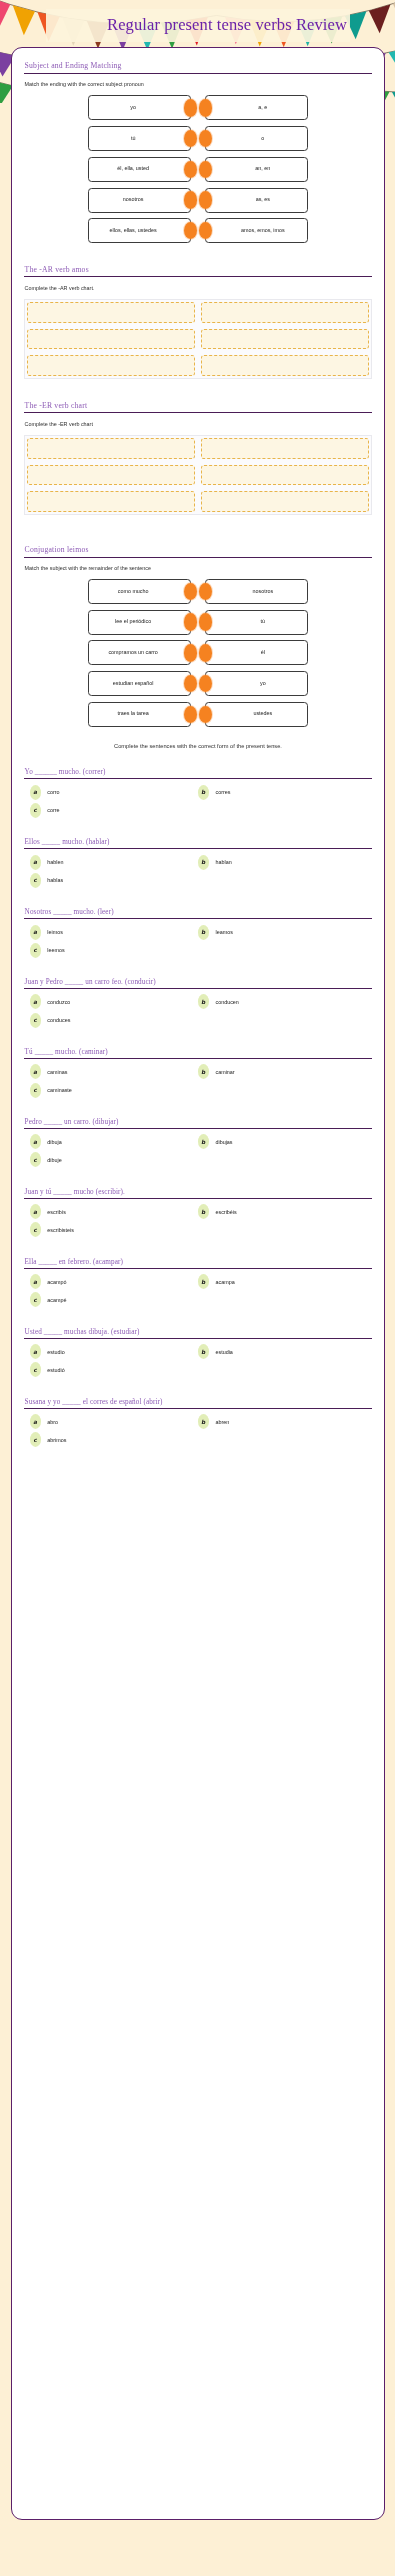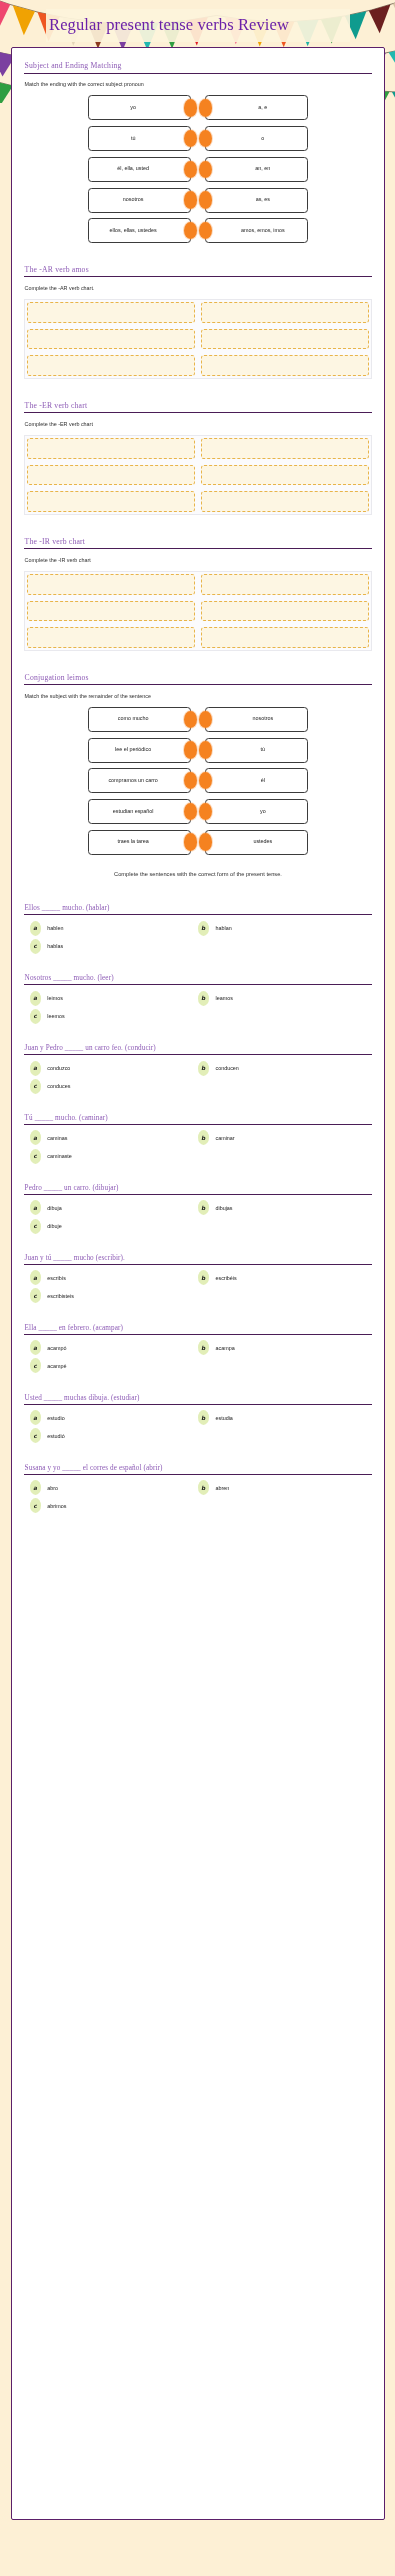--- a/index.html
+++ b/index.html
@@ -21,40 +21,40 @@
     z-index: 0;
   }
 
   
   .title-band {
     position: relative;
     z-index: 2;
     margin: 9.3px 46px 0 46px;
     background: rgba(253,244,219,0.92);
     padding: 6.2px 3.1px 7.2px 3.1px;
-    text-align: left;
+    text-align: right;
   }
   .title-band h1 {
     margin: 0;
     font-family: "Liberation Serif", serif;
     font-weight: 400;
     font-size: 16.5px;
     line-height: 1.16;
     color: #6b21a8;
     letter-spacing: 0.1px;
   }
 
   
   .sheet {
     position: relative;
     z-index: 3;
     margin: 5.2px 11.3px 17.5px 11.3px;
     background: #ffffff;
     border: 1.5px solid #5b1f6a;
-    border-radius: 2px;
+    border-radius: 11px;
     padding: 13.4px 11.3px 31px 11.3px;
     min-height: 2473px;
   }
 
   .section { margin-bottom: 13.4px; }
 
   .section-title {
     font-family: "Liberation Serif", serif;
     font-size: 7.7px;
     font-weight: 400;
@@ -348,45 +348,20 @@
           <div class="chart-blank"></div>
         </div>
         <div class="chart-cell">
           <div class="chart-blank"></div>
         </div>
       </div>
   </div>
 
   <div class="q-spacer"></div>
 
-  <div class="section">
-    <div class="section-title">The -IR verb chart</div>
-    <hr class="section-rule">
-    <p class="instruction">Complete the -IR verb chart</p>
-    <div class="chart-grid">
-        <div class="chart-cell">
-          <div class="chart-blank"></div>
-        </div>
-        <div class="chart-cell">
-          <div class="chart-blank"></div>
-        </div>
-        <div class="chart-cell">
-          <div class="chart-blank"></div>
-        </div>
-        <div class="chart-cell">
-          <div class="chart-blank"></div>
-        </div>
-        <div class="chart-cell">
-          <div class="chart-blank"></div>
-        </div>
-        <div class="chart-cell">
-          <div class="chart-blank"></div>
-        </div>
-      </div>
-  </div>
 
   <div class="q-spacer"></div>
 
   <div class="section">
     <div class="section-title">Conjugation leimos</div>
     <hr class="section-rule">
     <p class="instruction">Match the subject with the remainder of the sentence</p>
     <div class="match-list">
         <div class="match-row">
           <div class="match-card left">
@@ -437,20 +412,38 @@
             <span class="dot"></span>
             <span class="label">ustedes</span>
           </div>
         </div>
       </div>
   </div>
 
   <p class="instruction centered">Complete the sentences with the correct form of the present tense.</p>
 
   <div>
+      <div class="question">
+        <div class="question-text">Yo ______ mucho. (correr)</div>
+        <hr class="question-rule">
+        <div class="options">
+          <div class="option">
+            <span class="option-marker">a</span>
+            <span class="option-label">corro</span>
+          </div>
+          <div class="option">
+            <span class="option-marker">b</span>
+            <span class="option-label">corres</span>
+          </div>
+          <div class="option">
+            <span class="option-marker">c</span>
+            <span class="option-label">corre</span>
+          </div>
+        </div>
+      </div>
       <div class="q-spacer"></div>
       <div class="question">
         <div class="question-text">Ellos _____ mucho. (hablar)</div>
         <hr class="question-rule">
         <div class="options">
           <div class="option">
             <span class="option-marker">a</span>
             <span class="option-label">hablen</span>
           </div>
           <div class="option">

